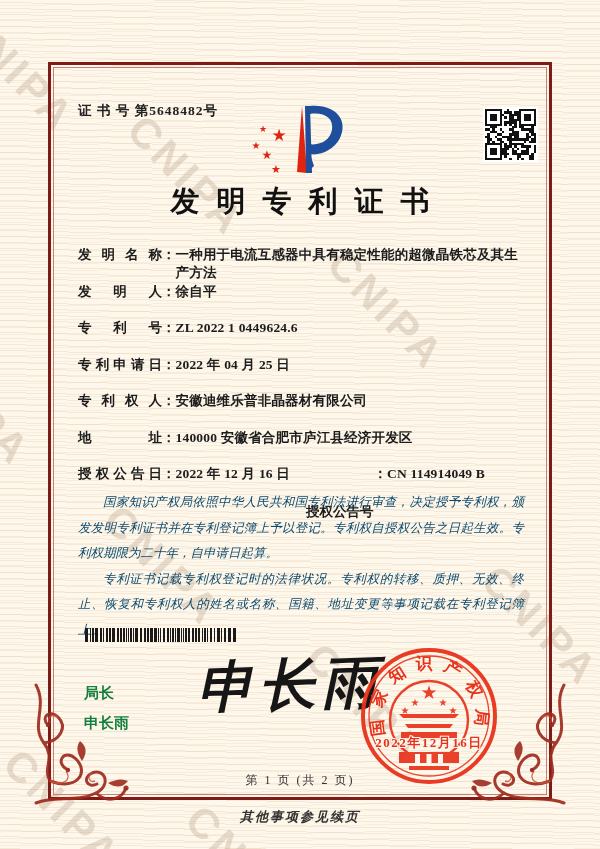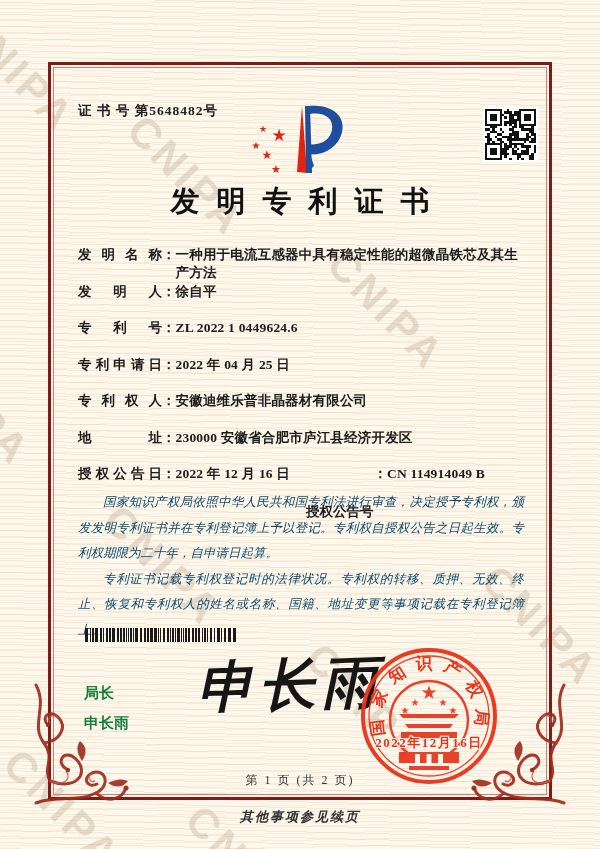--- a/index.html
+++ b/index.html
@@ -425,21 +425,21 @@
     <div class="field-row">
       <span class="f-label">专利号</span><span class="f-colon">：</span><span class="f-value">ZL 2022 1 0449624.6</span>
     </div>
     <div class="field-row">
       <span class="f-label">专利申请日</span><span class="f-colon">：</span><span class="f-value">2022 年 04 月 25 日</span>
     </div>
     <div class="field-row">
       <span class="f-label">专利权人</span><span class="f-colon">：</span><span class="f-value">安徽迪维乐普非晶器材有限公司</span>
     </div>
     <div class="field-row">
-      <span class="f-label">地址</span><span class="f-colon">：</span><span class="f-value">230000 安徽省合肥市庐江县经济开发区</span>
+      <span class="f-label">地址</span><span class="f-colon">：</span><span class="f-value">140000 安徽省合肥市庐江县经济开发区</span>
     </div>
     <div class="field-row">
       <span class="f-label">授权公告日</span><span class="f-colon">：</span><span class="f-value">2022 年 12 月 16 日</span>
       <span class="f-group2">
         <span class="f-label2">授权公告号</span><span class="f-colon">：</span><span class="f-value">CN 114914049 B</span>
       </span>
     </div>
   </div>
 
   <div class="legal">

